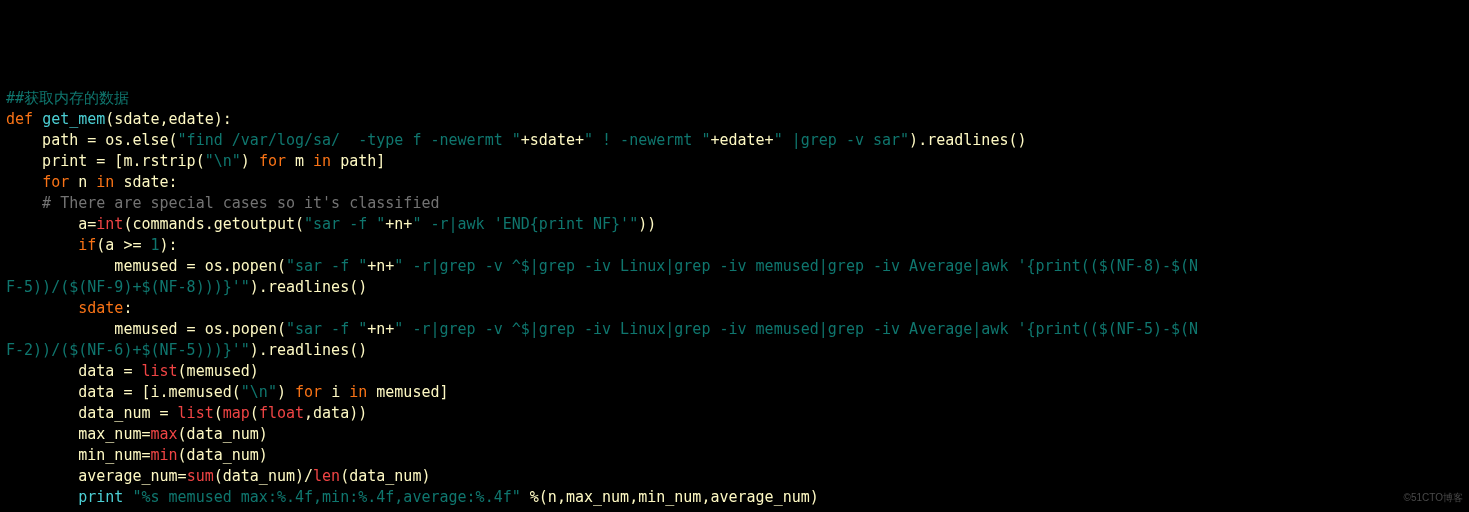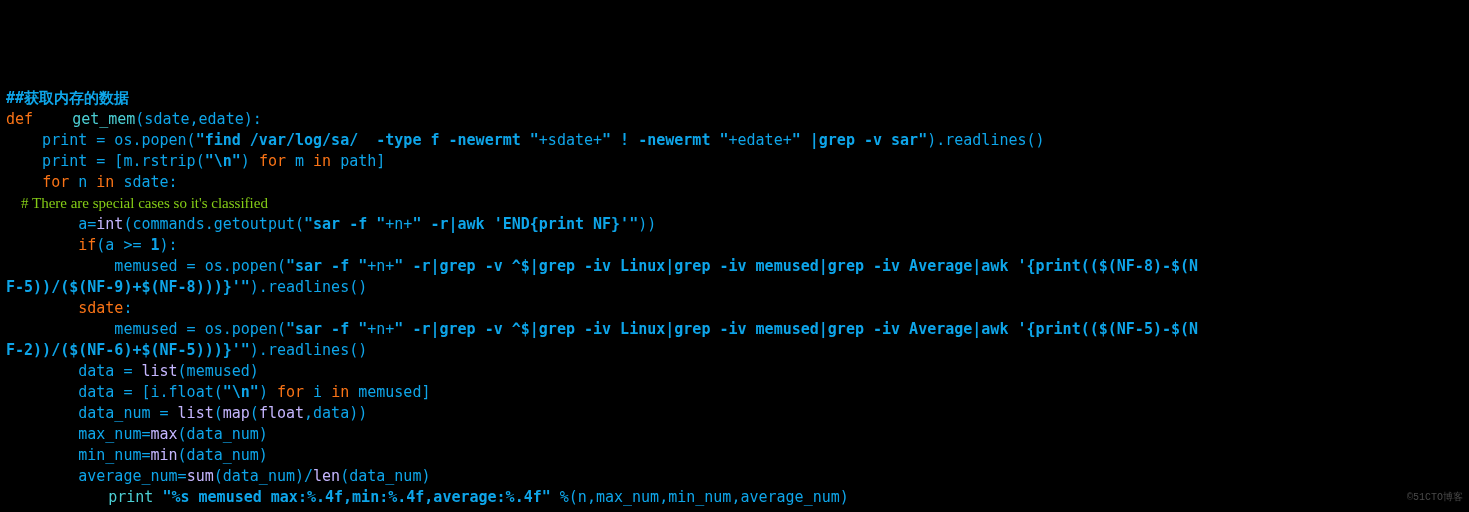--- a/index.html
+++ b/index.html
@@ -10,56 +10,56 @@
     font-size: 15px;
     line-height: 21px;
     color: #e0e0e0;
     white-space: pre;
     width: 1469px;
     height: 512px;
     box-sizing: border-box;
     position: relative;
     overflow: hidden;
   }
-  .c-red    { color: #0ea5e9; font-weight: bold; }
-  .c-white  { color: #0ea5e9; }
+  .c-red    { color: #0f766e; }
+  .c-white  { color: #fef9c3; }
   .c-orange { color: #f97316; }
-  .c-aqua   { color: #4ccfd4; margin-left: 30px; }
-  .c-blue   { color: #84cc16; font-family: Liberation Serif, serif; }
-  .c-green  { color: #c4b5fd; }
+  .c-aqua   { color: #4ccfd4; }
+  .c-blue   { color: #737373; }
+  .c-green  { color: #ef4444; }
   .wm {
     position: absolute;
     right: 6px;
     bottom: 4px;
     font-size: 10px;
     color: #4a4a4a;
-    font-family: Liberation Mono, monospace;
+    font-family: Liberation Sans, sans-serif;
     white-space: nowrap;
   }
 </style>
 </head>
 <body>
 
 
 
 <div><span class="c-red">##获取内存的数据</span>
 <span class="c-orange">def </span><span class="c-aqua">get_mem</span><span class="c-white">(sdate,edate):</span>
-<span class="c-white">    print = os.popen(</span><span class="c-red">"find /var/log/sa/  -type f -newermt "</span><span class="c-white">+sdate+</span><span class="c-red">" ! -newermt "</span><span class="c-white">+edate+</span><span class="c-red">" |grep -v sar"</span><span class="c-white">).readlines()</span>
+<span class="c-white">    path = os.else(</span><span class="c-red">"find /var/log/sa/  -type f -newermt "</span><span class="c-white">+sdate+</span><span class="c-red">" ! -newermt "</span><span class="c-white">+edate+</span><span class="c-red">" |grep -v sar"</span><span class="c-white">).readlines()</span>
 <span class="c-white">    print = [m.rstrip(</span><span class="c-red">"\n"</span><span class="c-white">) </span><span class="c-orange">for </span><span class="c-white">m </span><span class="c-orange">in </span><span class="c-white">path]</span>
 <span class="c-white">    </span><span class="c-orange">for </span><span class="c-white">n </span><span class="c-orange">in </span><span class="c-white">sdate:</span>
 <span class="c-blue">    # There are special cases so it's classified</span>
 <span class="c-white">        a=</span><span class="c-green">int</span><span class="c-white">(commands.getoutput(</span><span class="c-red">"sar -f "</span><span class="c-white">+n+</span><span class="c-red">" -r|awk 'END{print NF}'"</span><span class="c-white">))</span>
 <span class="c-white">        </span><span class="c-orange">if</span><span class="c-white">(a &gt;= </span><span class="c-red">1</span><span class="c-white">):</span>
 <span class="c-white">            memused = os.popen(</span><span class="c-red">"sar -f "</span><span class="c-white">+n+</span><span class="c-red">" -r|grep -v ^$|grep -iv Linux|grep -iv memused|grep -iv Average|awk '{print(($(NF-8)-$(N</span>
 <span class="c-red">F-5))/($(NF-9)+$(NF-8)))}'"</span><span class="c-white">).readlines()</span>
 <span class="c-white">        </span><span class="c-orange">sdate</span><span class="c-white">:</span>
 <span class="c-white">            memused = os.popen(</span><span class="c-red">"sar -f "</span><span class="c-white">+n+</span><span class="c-red">" -r|grep -v ^$|grep -iv Linux|grep -iv memused|grep -iv Average|awk '{print(($(NF-5)-$(N</span>
 <span class="c-red">F-2))/($(NF-6)+$(NF-5)))}'"</span><span class="c-white">).readlines()</span>
 <span class="c-white">        data = </span><span class="c-green">list</span><span class="c-white">(memused)</span>
-<span class="c-white">        data = [i.float(</span><span class="c-red">"\n"</span><span class="c-white">) </span><span class="c-orange">for </span><span class="c-white">i </span><span class="c-orange">in </span><span class="c-white">memused]</span>
+<span class="c-white">        data = [i.memused(</span><span class="c-red">"\n"</span><span class="c-white">) </span><span class="c-orange">for </span><span class="c-white">i </span><span class="c-orange">in </span><span class="c-white">memused]</span>
 <span class="c-white">        data_num = </span><span class="c-green">list</span><span class="c-white">(</span><span class="c-green">map</span><span class="c-white">(</span><span class="c-green">float</span><span class="c-white">,data))</span>
 <span class="c-white">        max_num=</span><span class="c-green">max</span><span class="c-white">(data_num)</span>
 <span class="c-white">        min_num=</span><span class="c-green">min</span><span class="c-white">(data_num)</span>
 <span class="c-white">        average_num=</span><span class="c-green">sum</span><span class="c-white">(data_num)/</span><span class="c-green">len</span><span class="c-white">(data_num)</span>
 <span class="c-white">        </span><span class="c-aqua">print </span><span class="c-red">"%s memused max:%.4f,min:%.4f,average:%.4f" </span><span class="c-white">%(n,max_num,min_num,average_num)</span></div>
 
 <div class="wm">©51CTO博客</div>
 
 
 

